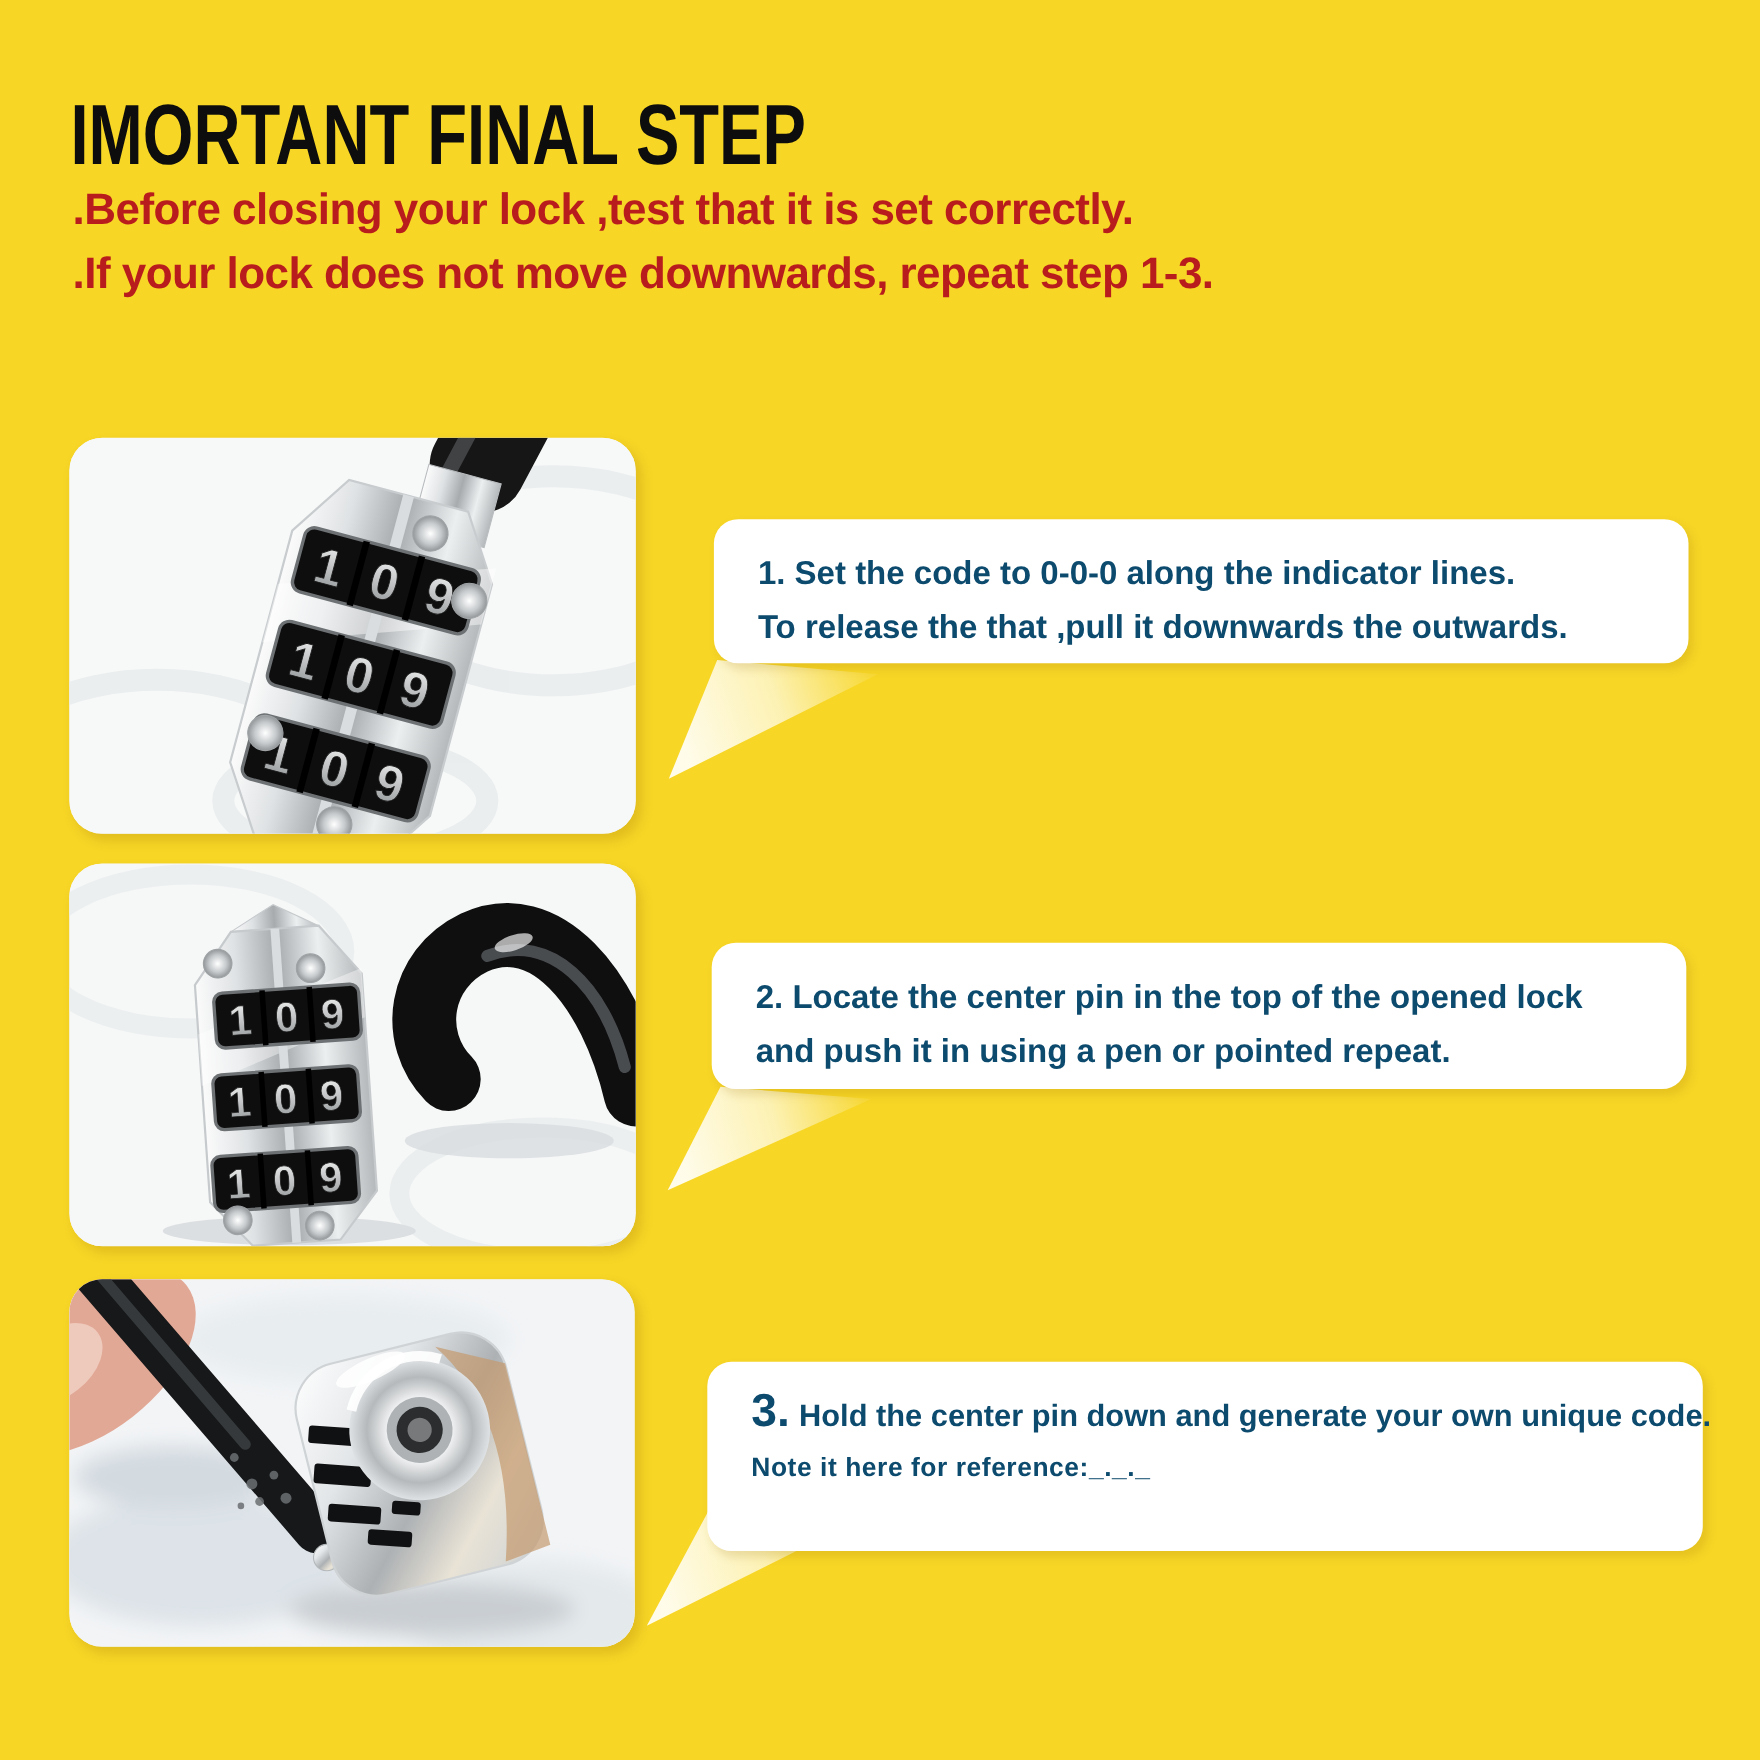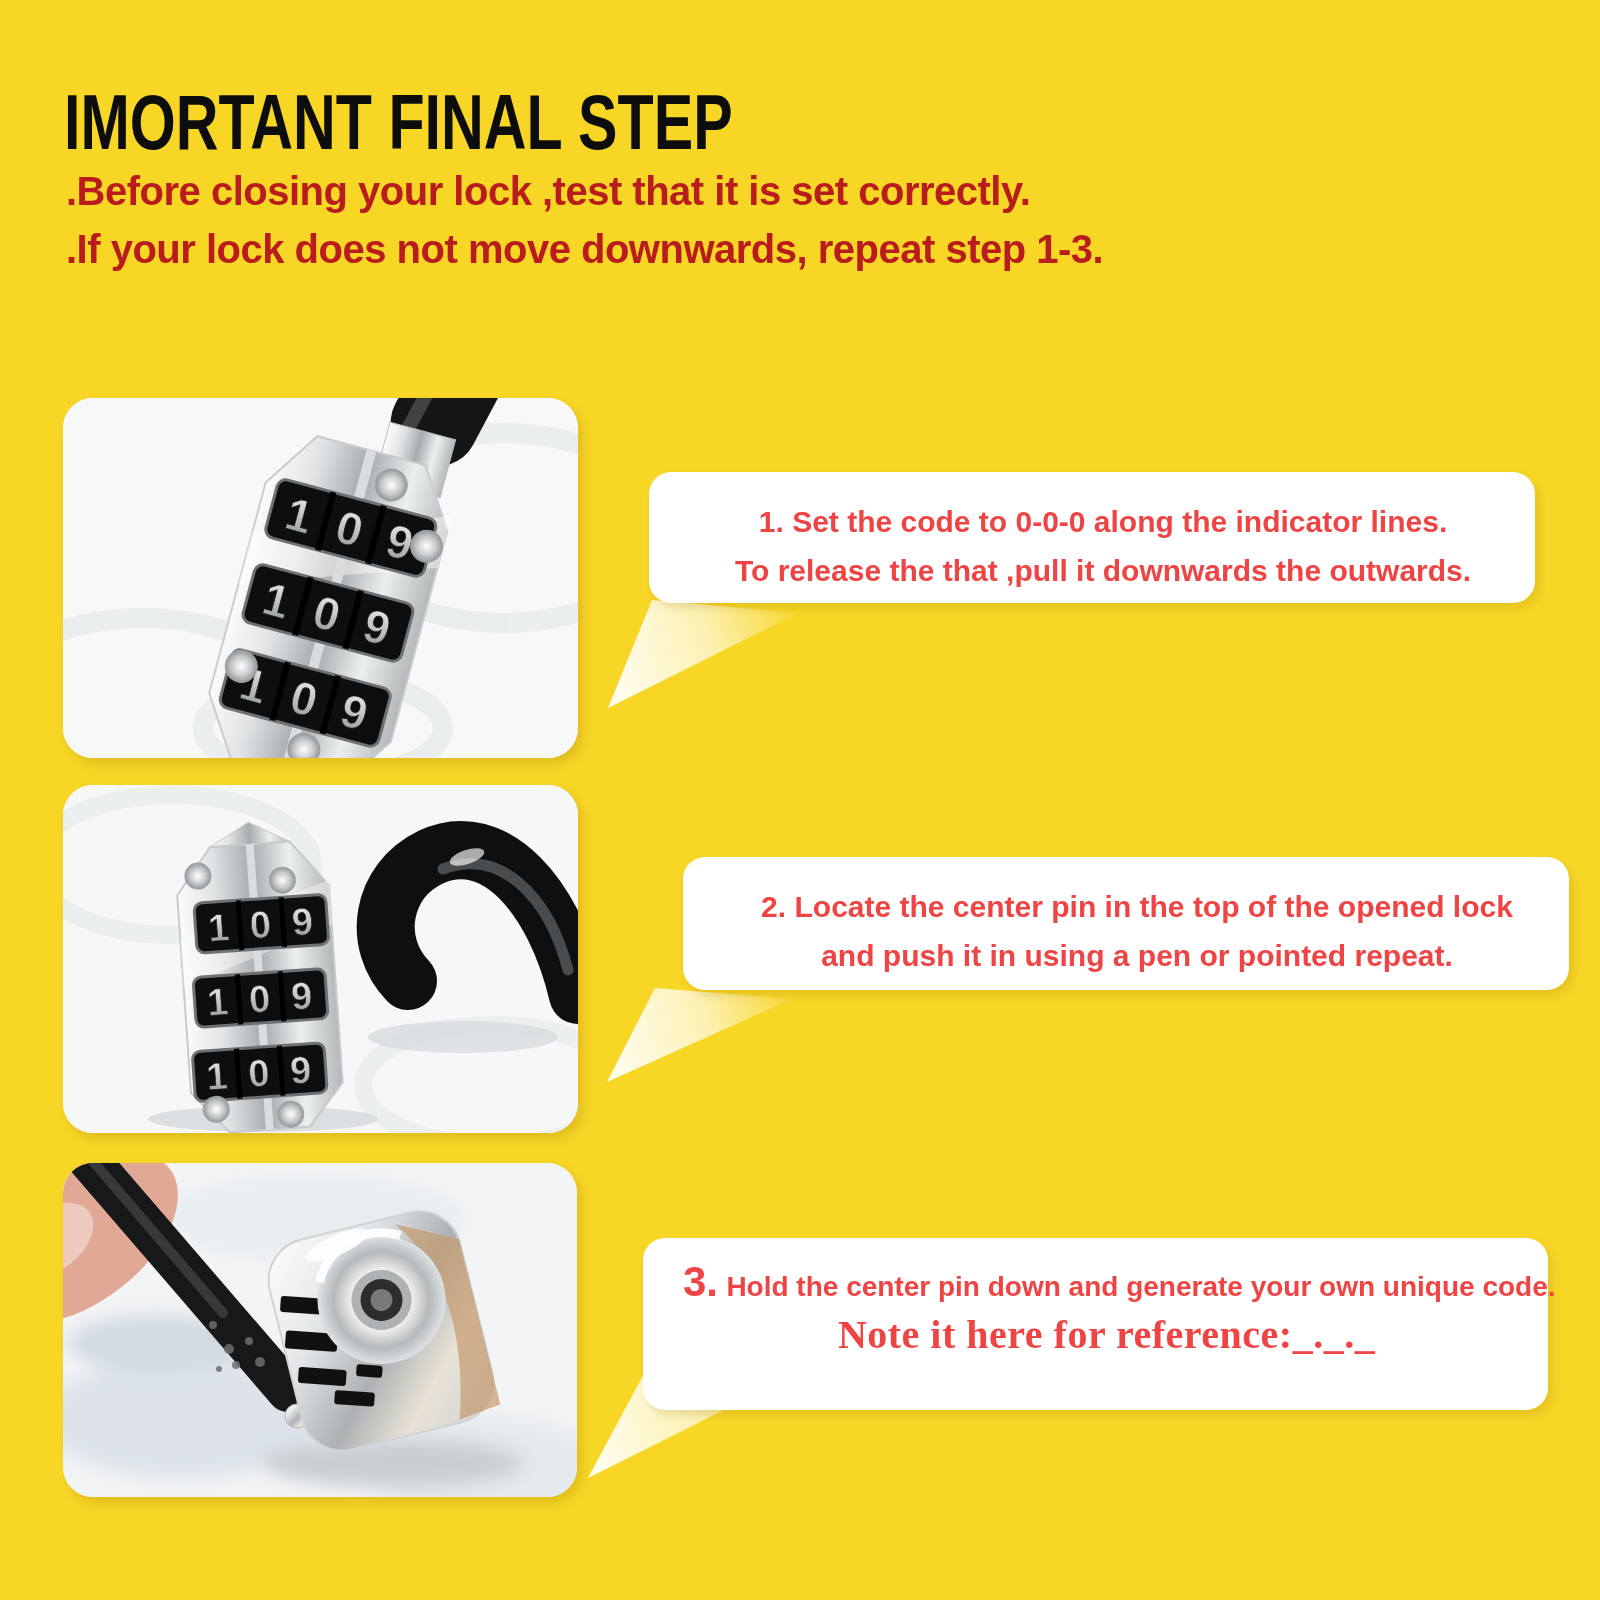--- a/index.html
+++ b/index.html
@@ -23,27 +23,27 @@
   .photo1{left:63px;top:398px;width:515px;height:360px;}
   .photo2{left:63px;top:785px;width:515px;height:348px;}
   .photo3{left:63px;top:1163px;width:514px;height:334px;}
   .photo svg{display:block;width:100%;height:100%;}
   
   .callout{
     background:#ffffff;border-radius:22px;z-index:6;
     box-shadow:4px 5px 9px rgba(150,105,0,.18);
   }
   .box1{left:649px;top:472px;width:886px;height:131px;}
-  .box2{left:647px;top:857px;width:886px;height:133px;margin-left:36px;}
+  .box2{left:647px;top:857px;width:886px;height:133px;}
   .box3{left:643px;top:1238px;width:905px;height:172px;}
-  .callout .txt{padding:25px 18px 0 40px;font-size:30px;font-weight:bold;line-height:49px;white-space:nowrap;color:#ef4444;text-align:center;}
+  .callout .txt{padding:25px 18px 0 40px;font-size:30px;font-weight:bold;line-height:49px;white-space:nowrap;color:#0c4a6e;}
   .box3 .txt{padding-top:20px;line-height:48px;}
   .box3 .num{font-size:42px;}
   .box3 .rest{font-size:28px;}
-  .box3 .l2{font-size:40px;letter-spacing:.5px;font-family:Liberation Serif, serif;}
+  .box3 .l2{font-size:24px;letter-spacing:.5px;}
   
   .tails{left:0;top:0;width:1600px;height:1600px;z-index:5;pointer-events:none;}
 </style>
 </head>
 <body>
 
 <div class="abs title">IMORTANT FINAL STEP</div>
 <div class="abs intro">
   <div>.Before closing your lock ,test that it is set correctly.</div>
   <div>.If your lock does not move downwards, repeat step 1-3.</div>

